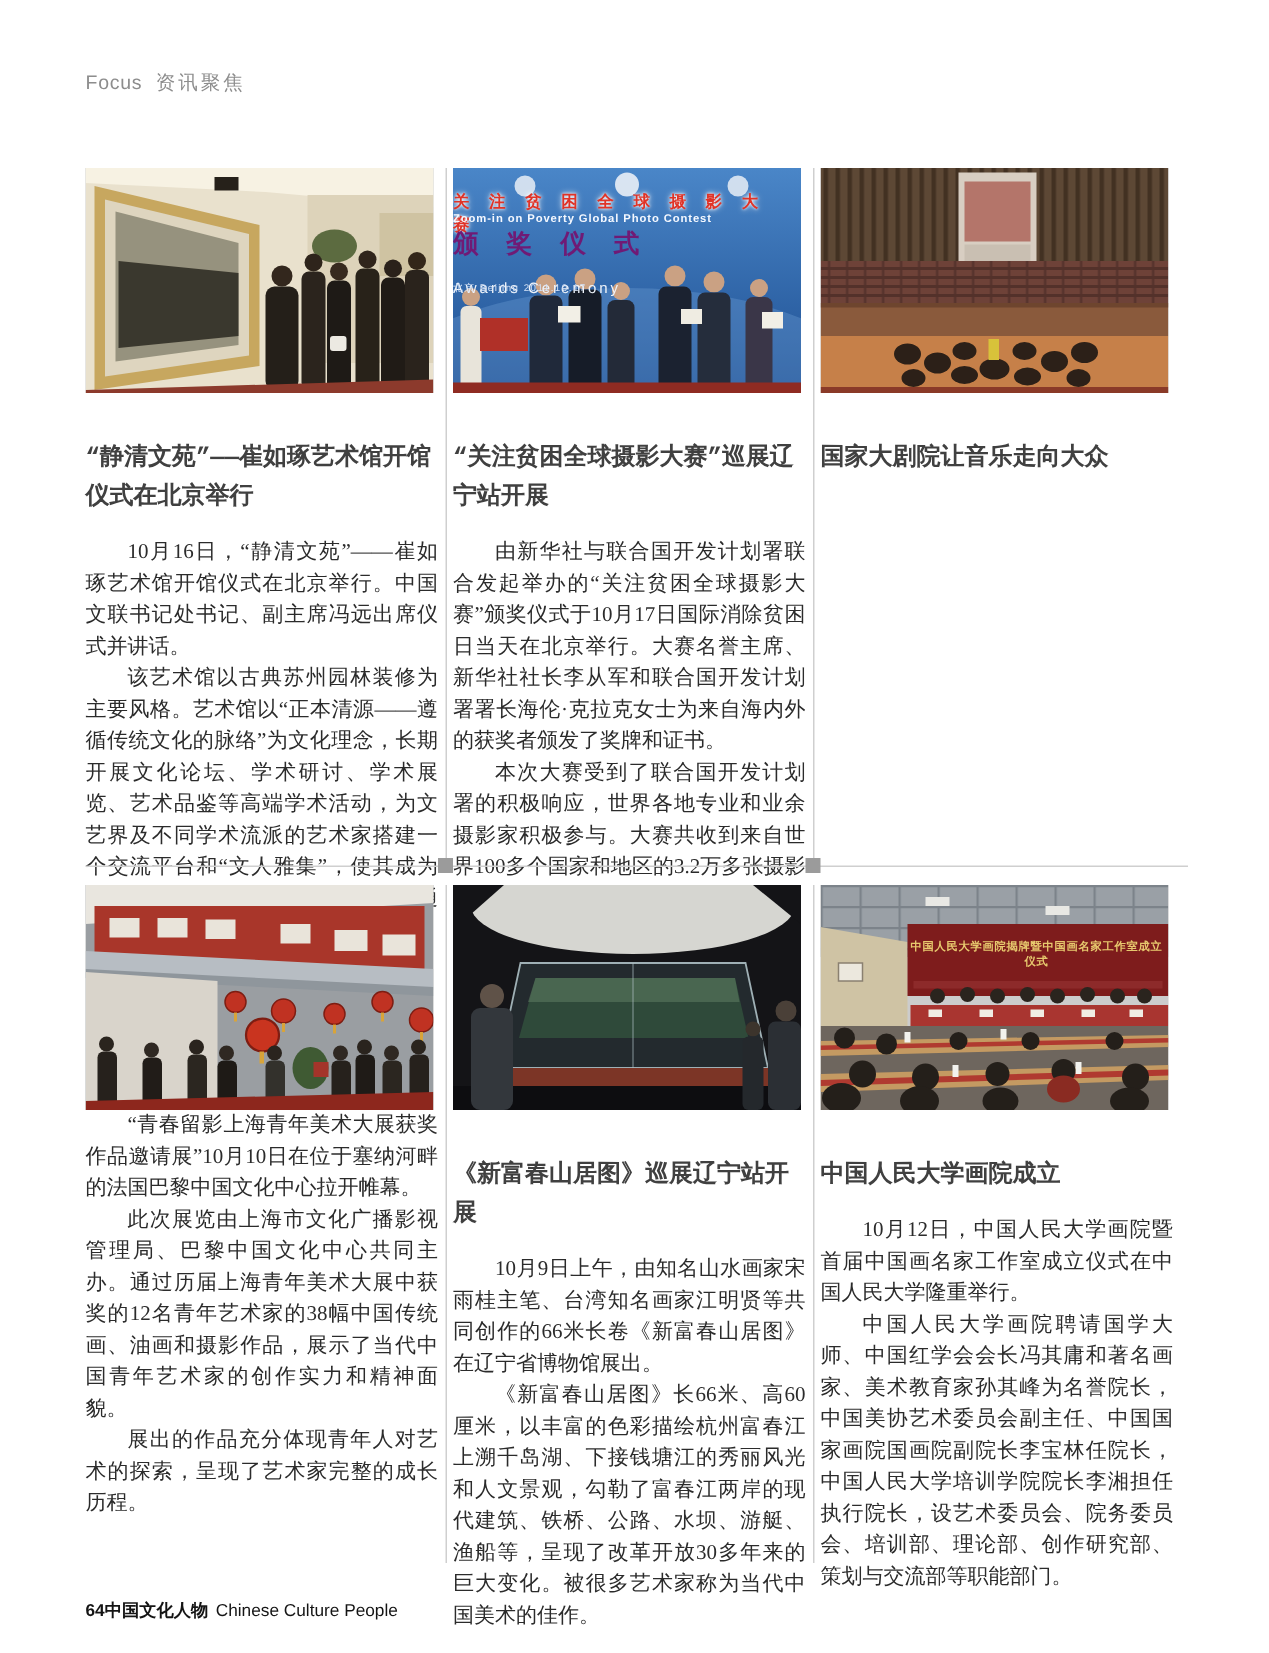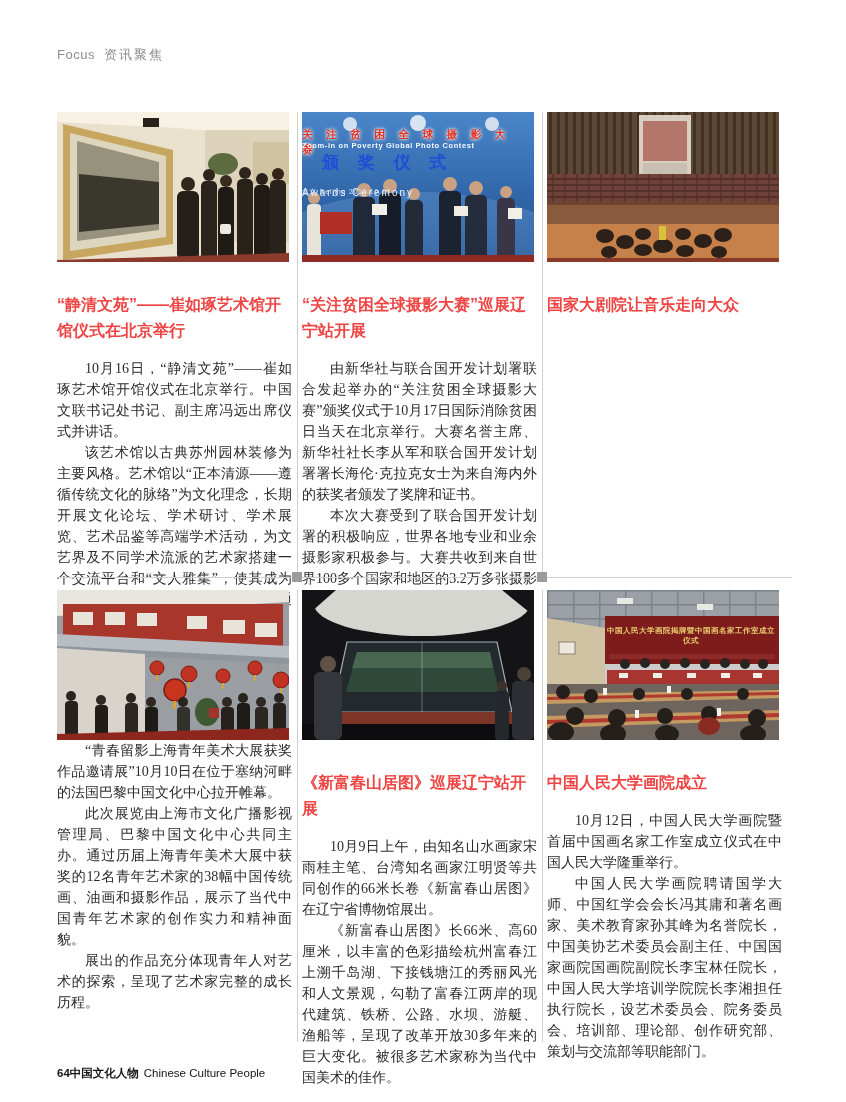--- a/index.html
+++ b/index.html
@@ -12,39 +12,39 @@
   .cell{position:absolute;width:235px;}
   .r1{top:112px;}
   .r2{top:590px;}
   .c1{left:57px;}
   .c2{left:302px;}
   .c3{left:547px;}
 
   .photo{width:232px;height:150px;position:relative;overflow:hidden;background:#ccc;}
   .photo svg{display:block;width:232px;height:150px;}
 
-  h2.title{margin:30px 2px 14px 0;font-size:16px;line-height:26px;font-weight:bold;color:#ef4444;
-           font-family:Liberation Sans, sans-serif;}
+  h2.title{margin:30px 2px 14px 0;font-size:16px;line-height:26px;font-weight:bold;color:#404040;
+           font-family:Liberation Mono, monospace;}
   .body p{margin:0;font-size:14px;line-height:21px;color:#2b2b2b;text-align:justify;text-indent:2em;
           font-family:"Liberation Serif","DejaVu Serif",serif;}
 
   .vdiv{position:absolute;width:1px;background:#cfcfcf;}
   .hdiv{position:absolute;left:57px;top:577px;width:735px;height:1px;background:#cfcfcf;}
   .sq{position:absolute;width:10px;height:10px;background:#9b9b9b;top:572px;}
 
   .page-footer{position:absolute;left:57px;top:1066px;font-size:11.5px;color:#141414;}
   .page-footer .num{font-weight:bold;margin-right:0;}
   .page-footer .zh{font-weight:bold;margin-right:5px;}
 
   
   .p2txt{position:absolute;left:0;right:0;color:#fff;pointer-events:none;}
   .p2l1{top:15px;font-size:11px;font-weight:bold;color:#e03327;letter-spacing:5px;
         text-shadow:0 0 2px #fff,0 0 4px #fff;}
   .p2l2{top:29px;font-size:7.5px;font-weight:bold;letter-spacing:0.6px;color:#f4f8ff;}
-  .p2l3{top:39px;font-size:17px;font-weight:bold;letter-spacing:7px;color:#1d4ed8;padding-left:20px;}
+  .p2l3{top:39px;font-size:17px;font-weight:bold;letter-spacing:7px;color:#701a75;}
   .p2l4{top:75px;font-size:10px;font-weight:normal;letter-spacing:2px;color:#eef3fa;}
   .p2l5{top:76px;font-size:6.5px;color:#d4e2f6;letter-spacing:1px;}
 
   
   .p6txt{position:absolute;left:58px;width:172px;top:36px;text-align:center;color:#e7c96e;
          font-size:7.5px;font-weight:bold;letter-spacing:0.5px;pointer-events:none;}
 </style>
 </head>
 <body>
 

